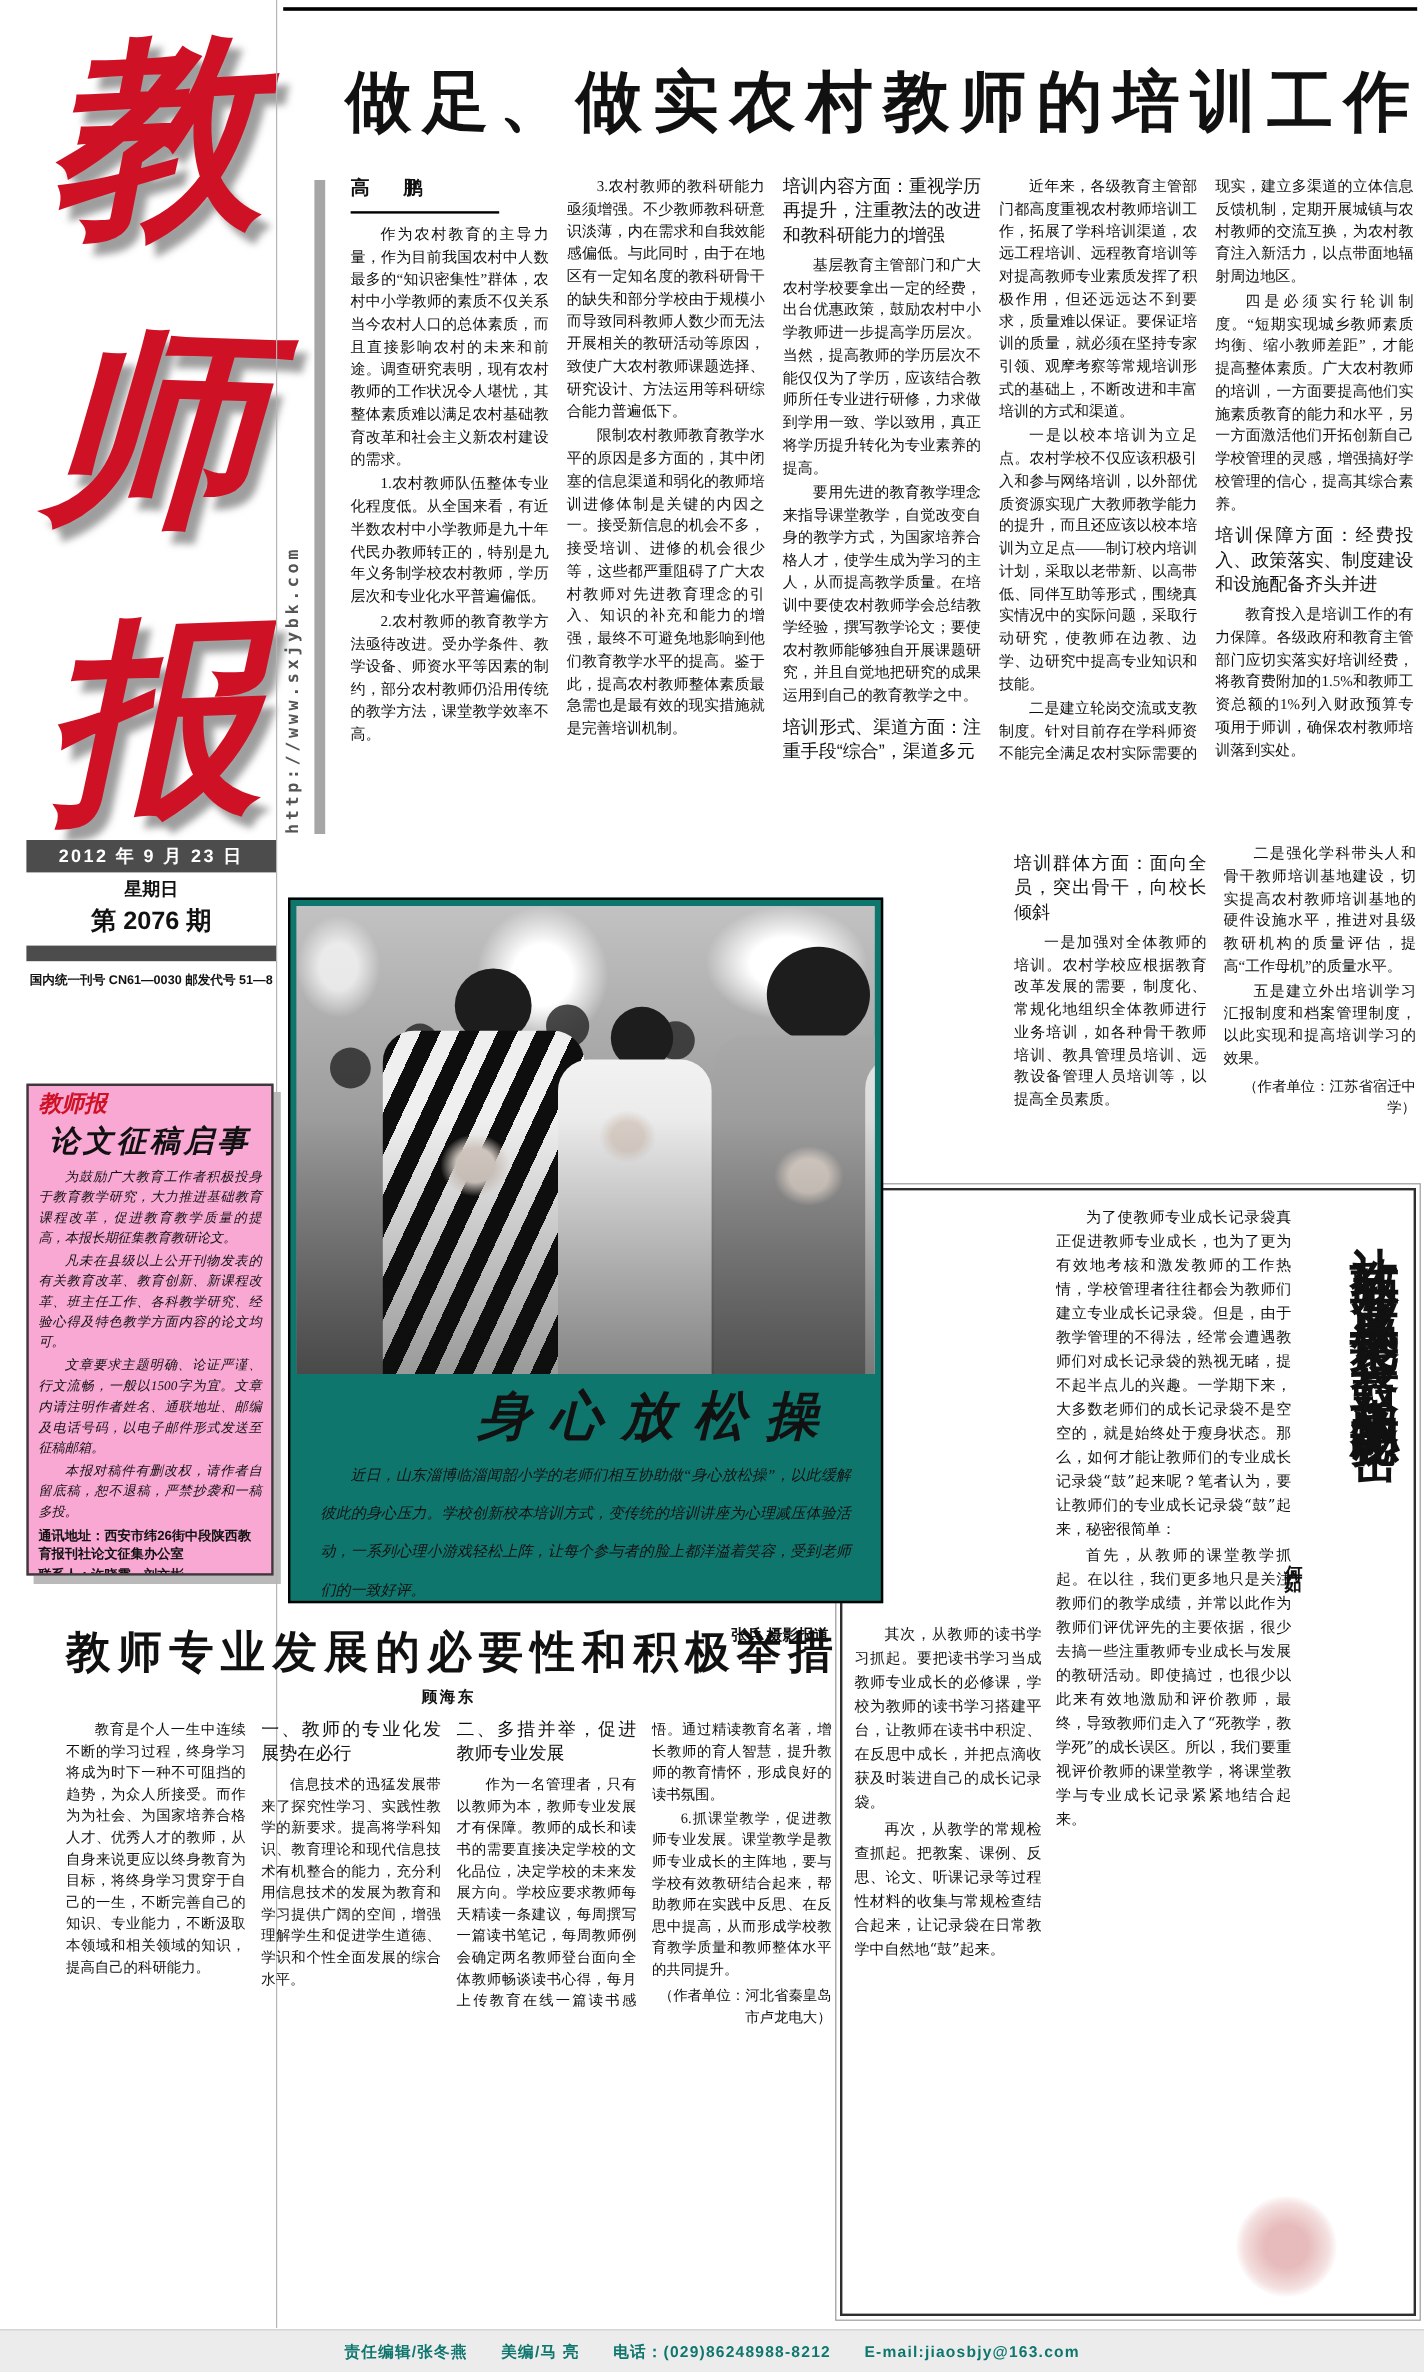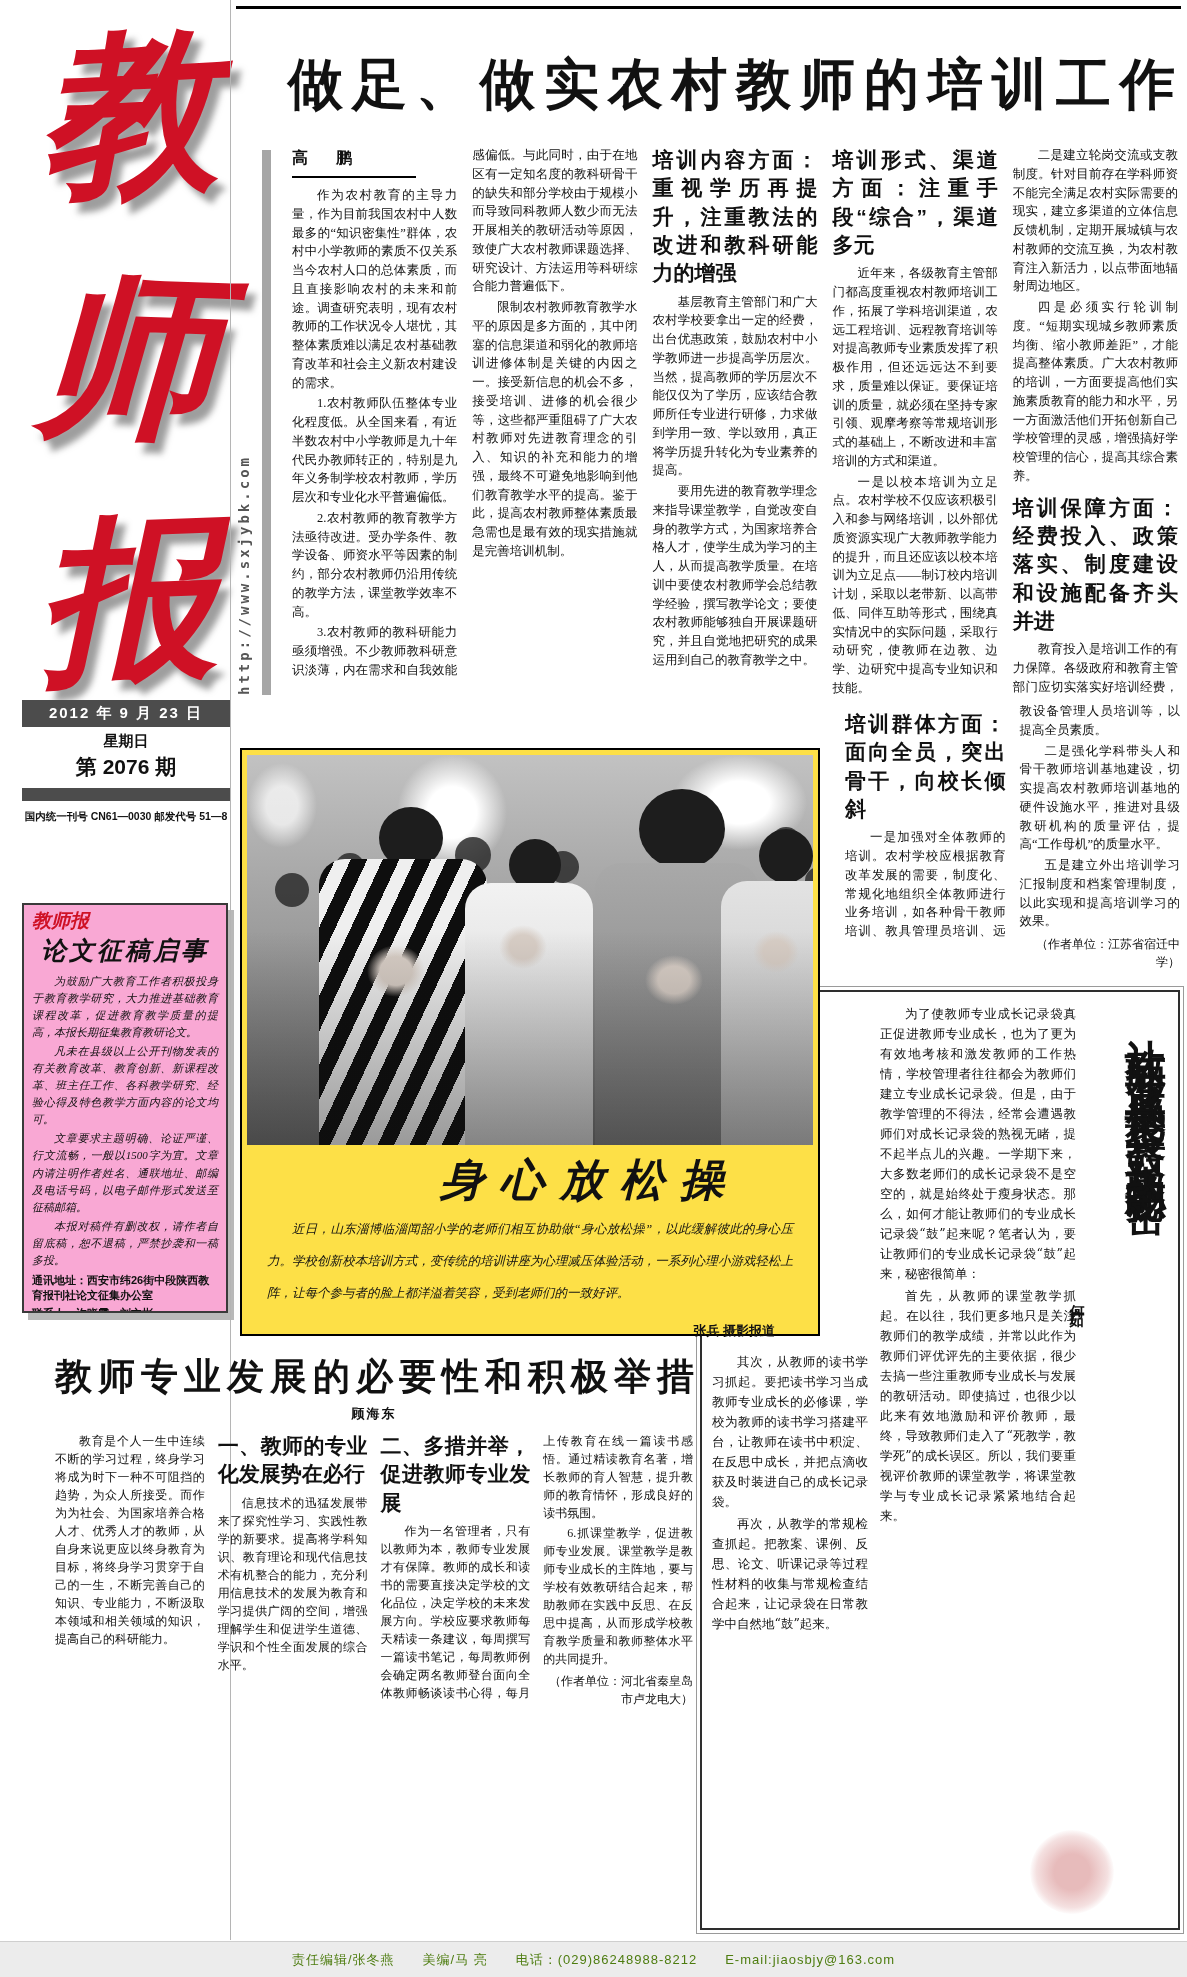--- a/index.html
+++ b/index.html
@@ -36,29 +36,29 @@
   .gray-bar{left:262px;top:150px;width:9px;height:545px;background:#a6a6a6;}
 
   .headline{left:288px;top:48px;width:892px;text-align:center;font-family:"Liberation Sans",sans-serif;
             font-weight:bold;font-size:55px;letter-spacing:9px;white-space:nowrap;}
 
   .cols-a{left:292px;top:146px;width:886px;height:552px;column-count:5;column-gap:15px;
           font-size:12.5px;line-height:1.5;text-align:justify;overflow:hidden;}
   .cols-a p, .cols-b p, .cols-d p, .boxcol p{text-indent:2em;margin:0 0 2px;}
   .author-line{font-family:"Liberation Sans",sans-serif;font-weight:bold;font-size:16px;letter-spacing:6px;
                border-bottom:2px solid #000;padding-bottom:6px;margin-bottom:8px;width:75%;}
-  .sub{font-family:"Liberation Sans",sans-serif;font-weight:bold;font-size:21px;line-height:1.35;
+  .sub{font-family:"Liberation Sans",sans-serif;font-weight:normal;font-size:15px;line-height:1.35;
        margin:8px 0 5px;break-inside:avoid;text-indent:0;}
 
   .cols-b{left:845px;top:702px;width:335px;height:282px;column-count:2;column-gap:14px;
           font-size:12.5px;line-height:1.5;text-align:justify;overflow:hidden;}
   .attr{text-align:right;font-size:12px;margin-top:4px;}
 
   
-  .photo-box{left:240px;top:748px;width:580px;height:588px;border:2px solid #000;background:#fde047;
+  .photo-box{left:240px;top:748px;width:496px;height:588px;border:2px solid #000;background:#0f766e;
              box-sizing:border-box;padding:5px;z-index:5;}
   .photo-scene{position:relative;width:100%;height:390px;overflow:hidden;
                background:linear-gradient(180deg,#c2c2c2 0%,#9d9d9d 45%,#6d6d6d 100%);}
   .win{position:absolute;background:radial-gradient(closest-side,#ffffff 45%,rgba(255,255,255,0) 100%);}
   .head{position:absolute;background:#1d1d1d;border-radius:50%;}
   .bghead{position:absolute;background:#2b2b2b;border-radius:50%;opacity:.85;}
   .torso{position:absolute;border-radius:26px 26px 0 0;}
   .hands{position:absolute;background:radial-gradient(closest-side,#d8cec6 55%,rgba(216,206,198,0) 100%);border-radius:50%;}
   .crowd-shade{position:absolute;left:0;right:0;bottom:0;height:55%;
                background:linear-gradient(180deg,rgba(15,15,15,0) 0%,rgba(15,15,15,.38) 100%);}
@@ -87,21 +87,21 @@
   .bottom-headline{left:55px;top:1352px;width:638px;text-align:left;font-family:"Liberation Sans",sans-serif;
                    font-weight:bold;font-size:37px;letter-spacing:6px;white-space:nowrap;}
   .bottom-author{left:55px;top:1405px;width:638px;text-align:center;font-family:"Liberation Sans",sans-serif;
                  font-weight:bold;font-size:13px;letter-spacing:2px;}
   .cols-d{left:55px;top:1432px;width:638px;height:496px;column-count:4;column-gap:13px;
           font-size:12px;line-height:1.5;text-align:justify;overflow:hidden;}
 
   
   .footer{left:0;top:1941px;width:1187px;height:36px;background:#ececec;border-top:1px solid #cfcfcf;
           display:flex;align-items:center;justify-content:center;}
-  .footer span{font-family:"Liberation Sans",sans-serif;font-weight:normal;font-size:13px;color:#4d7c0f;letter-spacing:1px;}
+  .footer span{font-family:"Liberation Sans",sans-serif;font-weight:bold;font-size:13px;color:#0f766e;letter-spacing:1px;}
 </style>
 </head>
 <body>
 
 <div id="page">
 
   <div class="abs masthead">
     <div class="mast-char" style="transform:rotate(-3deg)">教</div>
     <div class="mast-char" style="transform:rotate(2deg)">师</div>
     <div class="mast-char" style="transform:rotate(-2deg)">报</div>

